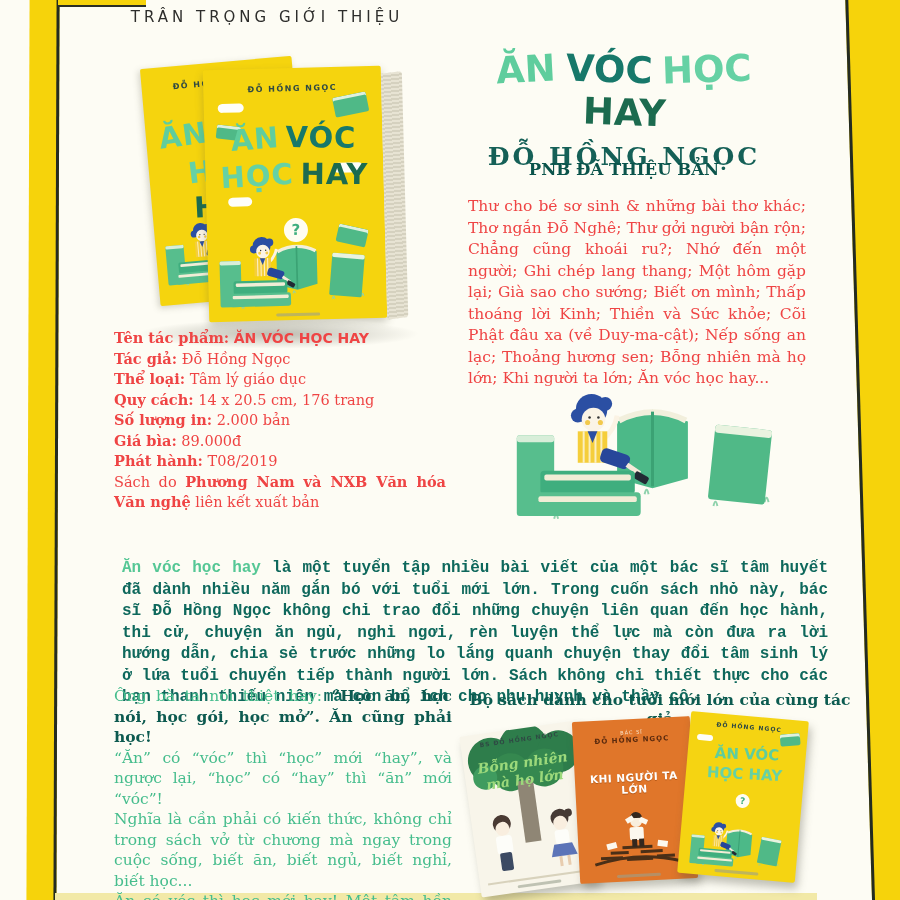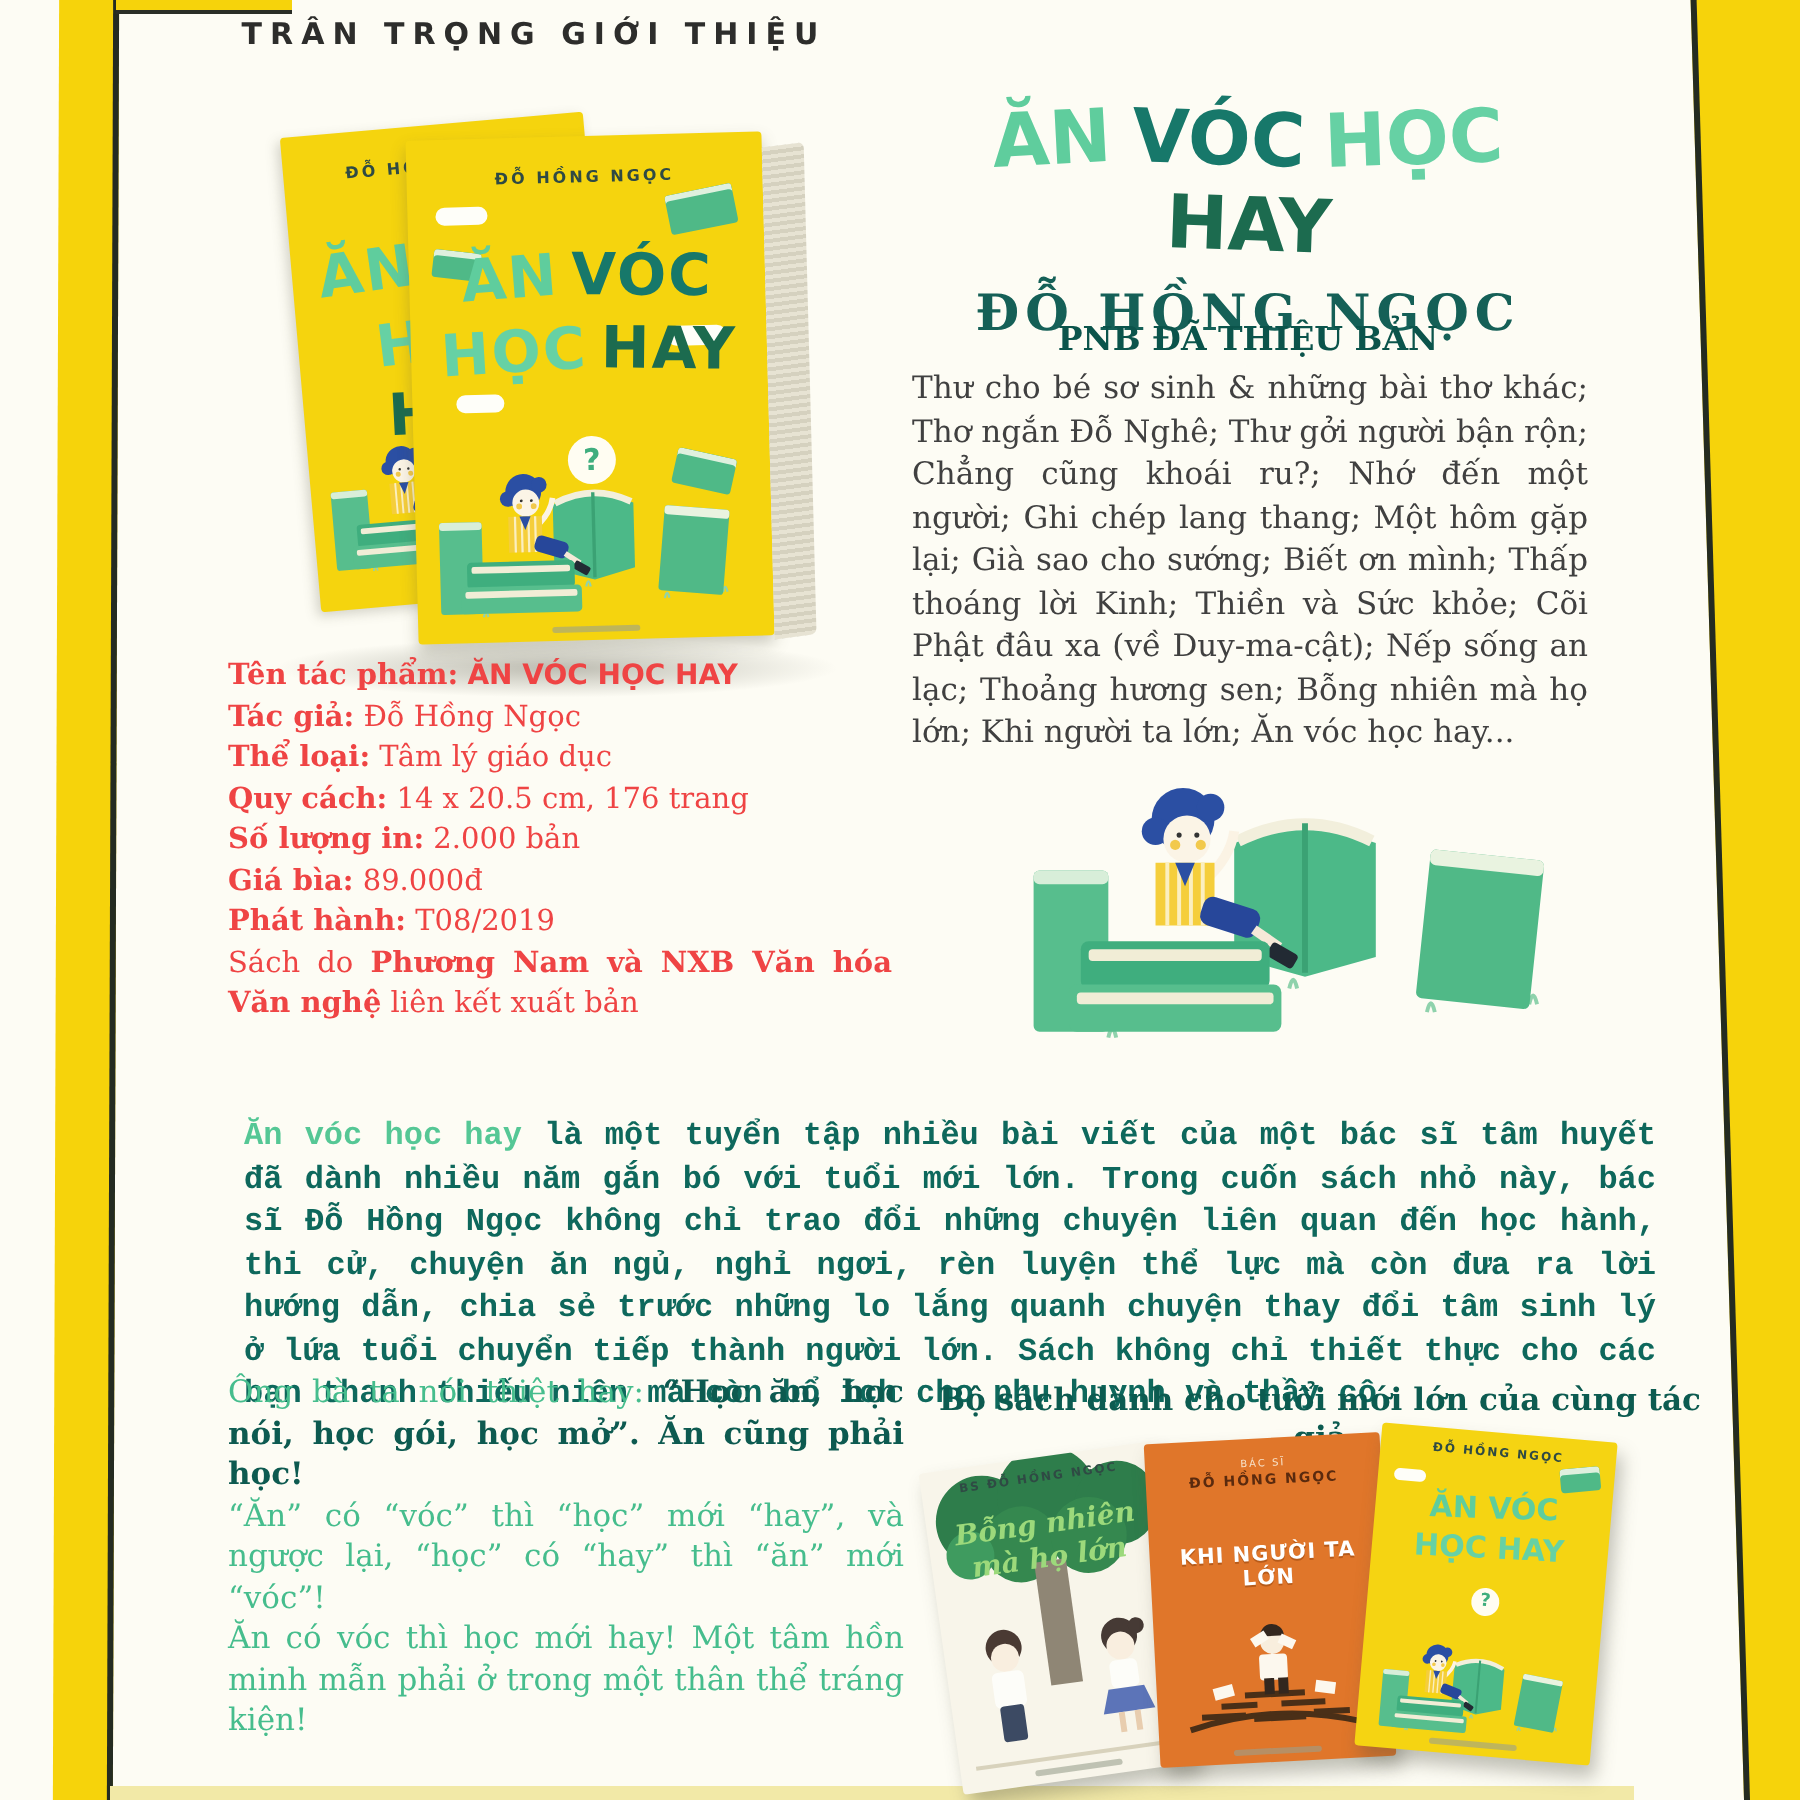--- a/index.html
+++ b/index.html
@@ -8,21 +8,21 @@
   
   .bar-left{position:absolute;left:28px;top:-6px;width:27px;height:912px;background:#F6D30B;
             border-right:3px solid #242B21;transform:rotate(0.2deg);}
   .bar-right{position:absolute;left:845px;top:-10px;width:120px;height:930px;background:#F6D30B;
              border-left:3px solid #242B21;transform-origin:top left;transform:rotate(-1.7deg);}
   .bar-bottom{position:absolute;left:55px;bottom:0;width:762px;height:7px;background:#F2E9A7;}
   .top-smudge{position:absolute;left:58px;top:0;width:88px;height:5px;background:#F6D30B;
               border-bottom:2px solid #2A2E26;}
   
   .announce{position:absolute;left:112px;top:8px;width:310px;text-align:center;
-            font-family:"DejaVu Sans",sans-serif;font-weight:bold;font-size:15px;
+            font-family:"DejaVu Sans",sans-serif;font-weight:normal;font-size:15px;
             letter-spacing:4px;color:#2D2D2B;}
   
   .mockup{position:absolute;left:108px;top:50px;width:340px;height:292px;}
   .mock-shadow{position:absolute;left:18px;bottom:-8px;width:305px;height:32px;
                background:radial-gradient(ellipse at center,rgba(85,85,70,.38),rgba(0,0,0,0) 65%);}
   .bookcv{position:absolute;background:#F5D40E;border-radius:2px;}
   .book-back{left:42px;top:12px;width:152px;height:238px;transform:rotate(-5deg);
              box-shadow:-2px 2px 6px rgba(90,90,70,.25);}
   .book-front{left:98px;top:18px;width:178px;height:252px;transform:rotate(-1.5deg);
               box-shadow:0 4px 8px rgba(90,90,70,.3);z-index:2;}
@@ -47,22 +47,22 @@
   .cov-art{position:absolute;left:4px;right:4px;bottom:10px;height:84px;}
   .cov-footer{position:absolute;bottom:4px;left:50%;transform:translateX(-50%);width:44px;height:3px;
               background:#9AA08E;border-radius:2px;opacity:.6;}
   
   .masthead{position:absolute;left:452px;top:48px;width:344px;text-align:center;}
   .masthead .title{font-family:"DejaVu Sans",sans-serif;font-weight:bold;font-size:37px;}
   .masthead .title .tw{margin:0 5px;}
   .masthead .author{margin-top:8px;font-weight:bold;font-size:25px;letter-spacing:3px;color:#156057;}
   .pnb-heading{position:absolute;left:452px;top:160px;width:344px;text-align:center;
                font-weight:bold;font-size:16.5px;color:#0B544B;}
-  .pnb-body{position:absolute;left:456px;top:184px;width:338px;margin:0;text-align:justify;
-            font-size:15.5px;line-height:21.5px;color:#404040;}
+  .pnb-body{position:absolute;left:456px;top:184px;width:338px;margin:12px;text-align:justify;
+            font-size:15.5px;line-height:21.5px;color:#ef4444;}
   .contact{position:absolute;left:452px;top:334px;width:344px;text-align:center;
            font-weight:bold;font-size:15.5px;line-height:23px;color:#3EA97A;}
   .contact a{color:#3EA97A;text-decoration:none;}
   .illus{position:absolute;left:505px;top:376px;width:295px;height:148px;}
   
   .info{position:absolute;left:114px;top:328px;width:332px;font-size:14.5px;line-height:19.5px;
         color:#ef4444;}
   .info .lbl{font-weight:bold;}
   .info .val-bold{font-weight:bold;font-family:"DejaVu Sans",sans-serif;font-size:14px;}
   .info .pub{text-align:justify;}
@@ -222,20 +222,21 @@
     <div><span class="lbl">Giá bìa:</span> <span>89.000đ</span></div>
     <div><span class="lbl">Phát hành:</span> <span>T08/2019</span></div>
     <div class="pub"><span>Sách do </span><b>Phương Nam và NXB Văn hóa Văn nghệ</b><span> liên kết xuất bản</span></div>
   </div>
 
   <p class="intro"><span class="lead">Ăn vóc học hay</span><span> là một tuyển tập nhiều bài viết của một bác sĩ tâm huyết đã dành nhiều năm gắn bó với tuổi mới lớn. Trong cuốn sách nhỏ này, bác sĩ Đỗ Hồng Ngọc không chỉ trao đổi những chuyện liên quan đến học hành, thi cử, chuyện ăn ngủ, nghỉ ngơi, rèn luyện thể lực mà còn đưa ra lời hướng dẫn, chia sẻ trước những lo lắng quanh chuyện thay đổi tâm sinh lý ở lứa tuổi chuyển tiếp thành người lớn. Sách không chỉ thiết thực cho các bạn thanh thiếu niên mà còn bổ ích cho phụ huynh và thầy cô.</span></p>
 
   <div class="quote">
     <p><span>Ông bà ta nói thiệt hay: </span><span class="b">“Học ăn, học nói, học gói, học mở”. Ăn cũng phải học!</span></p>
     <p>“Ăn” có “vóc” thì “học” mới “hay”, và ngược lại, “học” có “hay” thì “ăn” mới “vóc”!</p>
+    <p>Nghĩa là cần phải có kiến thức, không chỉ trong sách vở từ chương mà ngay trong cuộc sống, biết ăn, biết ngủ, biết nghỉ, biết học...</p>
     <p>Ăn có vóc thì học mới hay! Một tâm hồn minh mẫn phải ở trong một thân thể tráng kiện!</p>
 
   </div>
 
   <div class="series-heading">Bộ sách dành cho tuổi mới lớn của cùng tác giả</div>
   <div class="series">
 
     <div class="cover cover-1">
       <div class="c1-art">
         <svg viewBox="0 0 118 162" width="100%" height="100%">

